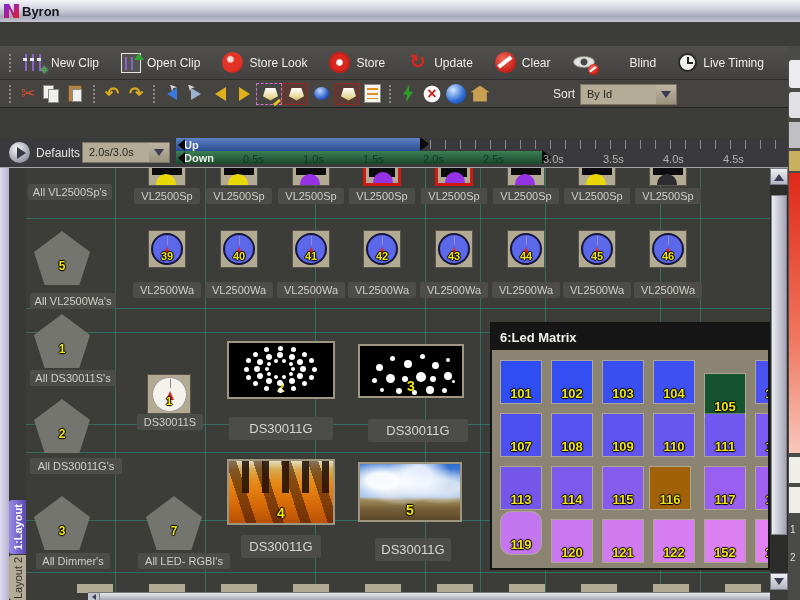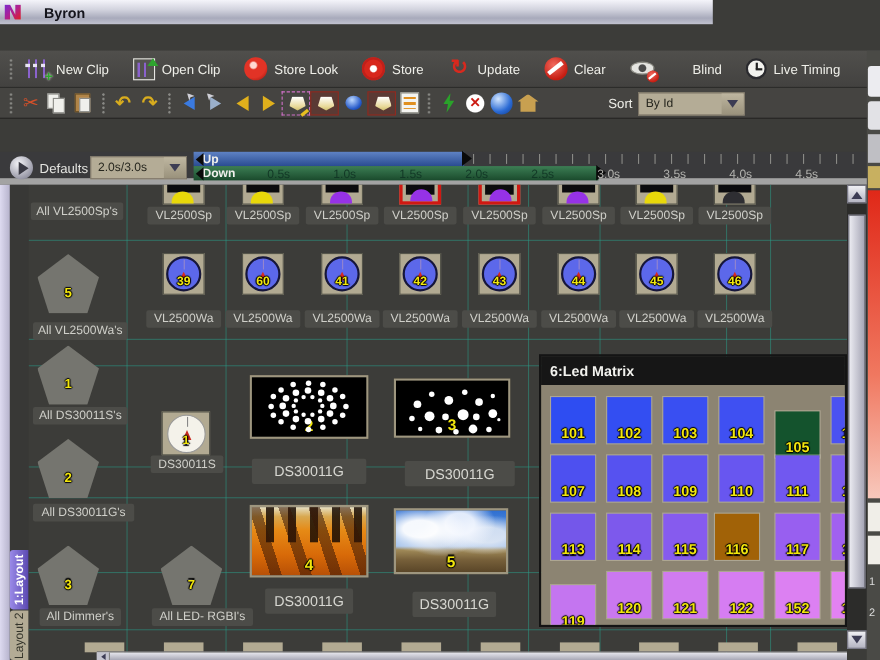--- a/index.html
+++ b/index.html
@@ -1,23 +1,23 @@
 <!DOCTYPE html>
 <html><head>
 <meta charset="utf-8">
 <style>
   html,body{margin:0;padding:0;background:#888;}
   #app{position:relative;width:800px;height:600px;background:#3c3c39;overflow:hidden;
        font-family:"Liberation Sans",sans-serif;-webkit-font-smoothing:antialiased;}
   #app *{box-sizing:border-box;}
 
   
-  .titlebar{position:absolute;left:0;top:0;width:648px;height:22px;
+  .titlebar{position:absolute;left:0;top:0;width:800px;height:22px;
     background:linear-gradient(180deg,#f4f4fa 0%,#d2d3de 40%,#a8aabb 75%,#c2c3d0 100%);
-    display:flex;align-items:center;padding-left:4px;gap:21px;}
+    display:flex;align-items:center;padding-left:4px;gap:3px;}
   .applogo{width:15px;height:14px;background:linear-gradient(135deg,#7a2ad0 0%,#b02090 50%,#e02020 100%);
     clip-path:polygon(0 100%,0 0,34% 0,66% 68%,66% 0,100% 0,100% 100%,64% 100%,34% 34%,34% 100%);}
   .apptitle{font-size:13px;font-weight:bold;color:#14141c;}
 
   
   .menubar{position:absolute;left:0;top:22px;width:800px;height:24px;background:#3a3a38;
     display:flex;align-items:center;padding-left:8px;gap:4px;border-bottom:1px solid #2a2a28;}
   .menuitem{color:#d4d4d0;font-size:12px;padding:3px 10px;}
   .doctitle{position:absolute;left:513px;top:5px;color:#e2e2de;font-size:12px;}
 
@@ -104,21 +104,21 @@
   .livetab{position:absolute;left:5px;top:2px;width:86px;height:28px;border-radius:7px 7px 0 0;
     background:linear-gradient(180deg,#a294e4 0%,#7462c4 45%,#5midnight 100%);
     background:linear-gradient(180deg,#a294e4 0%,#7462c4 45%,#55449e 100%);
     display:flex;align-items:center;gap:6px;padding:0 6px;border:1px solid #3a3070;border-bottom:none;}
   .tabthumb{width:21px;height:18px;border:1px solid #c8c0e8;
     background:radial-gradient(ellipse at 50% 100%,#d0a0f8 0 28%,#7a3ac2 60%,#2a1048 100%);}
   .livetab .lbl{color:#fff;font-size:12px;}
   .tab-noentry{width:14px;height:14px;}
 
   
-  .transport{position:absolute;left:0;top:138px;width:800px;height:30px;background:#3a3a3c;border-bottom:6px solid #a3a3a3;}
+  .transport{position:absolute;left:0;top:138px;width:800px;height:30px;background:#3a3a3c;border-bottom:1px solid #a3a3a3;}
   .playbtn{position:absolute;left:9px;top:4px;width:21px;height:21px;border-radius:50%;
     background:radial-gradient(circle at 38% 32%,#f4f4f8,#9a9aa8 70%,#6a6a78);}
   .playbtn i{position:absolute;left:8px;top:5px;width:0;height:0;border:6px solid transparent;border-left:9px solid #3a3a44;}
   .deflbl{position:absolute;left:36px;top:8px;color:#e4e4e0;font-size:12px;}
   .ruler{position:absolute;left:172px;top:0;width:616px;height:28px;}
   .bar{position:absolute;left:4px;height:13px;display:flex;align-items:center;padding-left:8px;
     color:#f0f0ec;font-size:11px;font-weight:bold;}
   .bar-up{top:0;width:246px;background:linear-gradient(180deg,#5e82c4,#2a4c92);}
   .bar-down{top:13px;width:368px;background:linear-gradient(180deg,#3c7e54,#1a4a2c);}
   .bstart{position:absolute;left:0;width:0;height:0;border:6px solid transparent;border-right:7px solid #0a0a0a;}
@@ -492,21 +492,21 @@
           <div class="circ"></div>
           <div class="stem"></div>
           <div class="arrow"></div>
           <div class="num">39</div>
         </div>
         <div class="flabel" style="left: 107px; top: 114px; width: 68px;">VL2500Wa</div>
         <div class="waicon" style="left: 194px; top: 62px;">
           <div class="circ"></div>
           <div class="stem"></div>
           <div class="arrow"></div>
-          <div class="num">60</div>
+          <div class="num">40</div>
         </div>
         <div class="flabel" style="left: 179px; top: 114px; width: 68px;">VL2500Wa</div>
         <div class="waicon" style="left: 266px; top: 62px;">
           <div class="circ"></div>
           <div class="stem"></div>
           <div class="arrow"></div>
           <div class="num">41</div>
         </div>
         <div class="flabel" style="left: 251px; top: 114px; width: 68px;">VL2500Wa</div>
         <div class="waicon" style="left: 337px; top: 62px;">
@@ -680,21 +680,21 @@
           </div>
           <div class="ledcell" style="left: 158px; top: 117px; background: #a16207;">
             <div class="num">116</div>
           </div>
           <div class="ledcell" style="left: 213px; top: 117px; background: rgb(152, 95, 240);">
             <div class="num">117</div>
           </div>
           <div class="ledcell" style="left: 264px; top: 117px; background: rgb(161, 97, 240);">
             <div class="num">118</div>
           </div>
-          <div class="ledcell" style="left: 9px; top: 182px; background: rgb(196, 117, 240);">
+          <div class="ledcell" style="left: 9px; top: 162px; background: rgb(196, 117, 240); border-radius: 10px;">
             <div class="num">119</div>
           </div>
           <div class="ledcell" style="left: 60px; top: 170px; background: rgb(202, 120, 240);">
             <div class="num">120</div>
           </div>
           <div class="ledcell" style="left: 111px; top: 170px; background: rgb(208, 123, 240);">
             <div class="num">121</div>
           </div>
           <div class="ledcell" style="left: 162px; top: 170px; background: rgb(214, 125, 242);">
             <div class="num">122</div>

